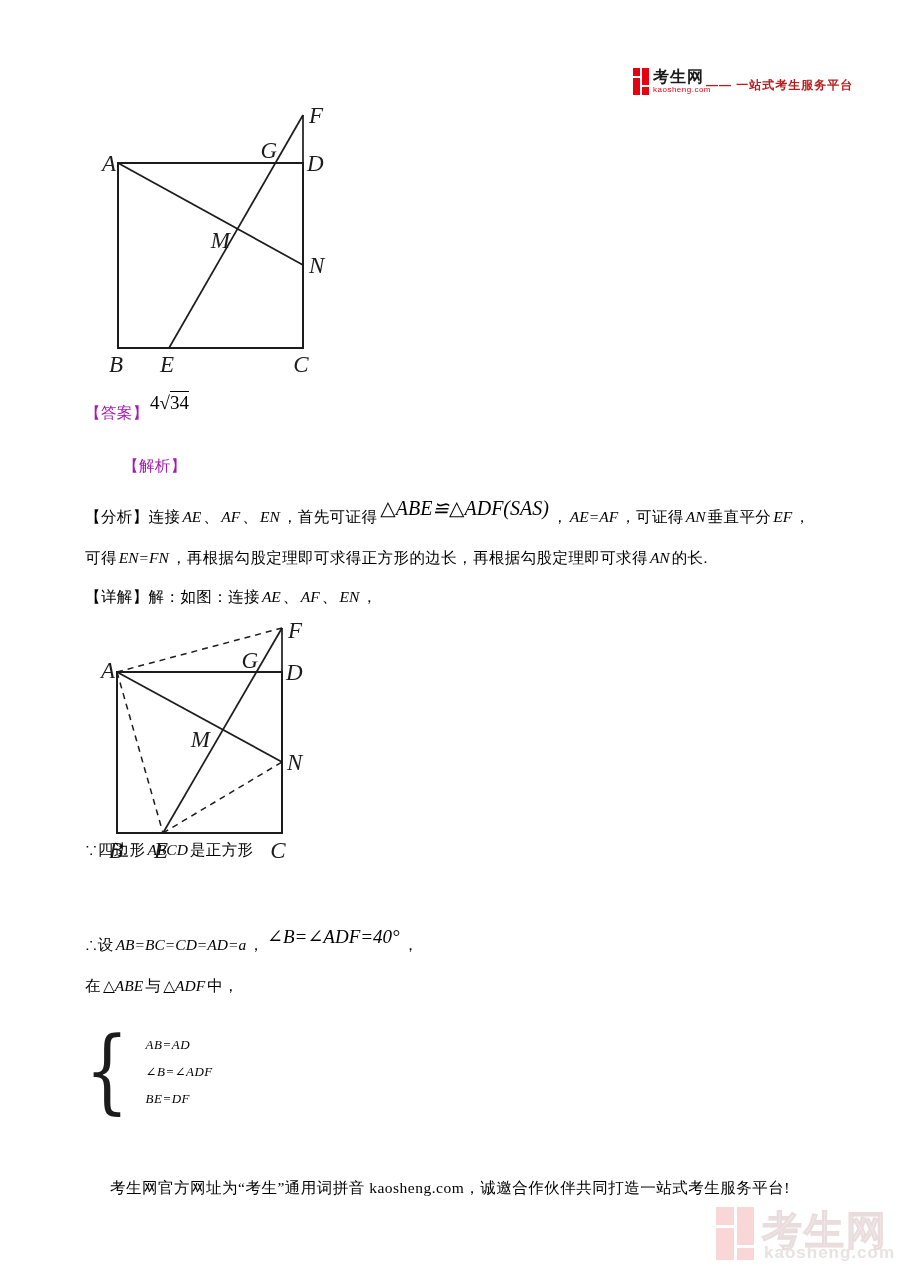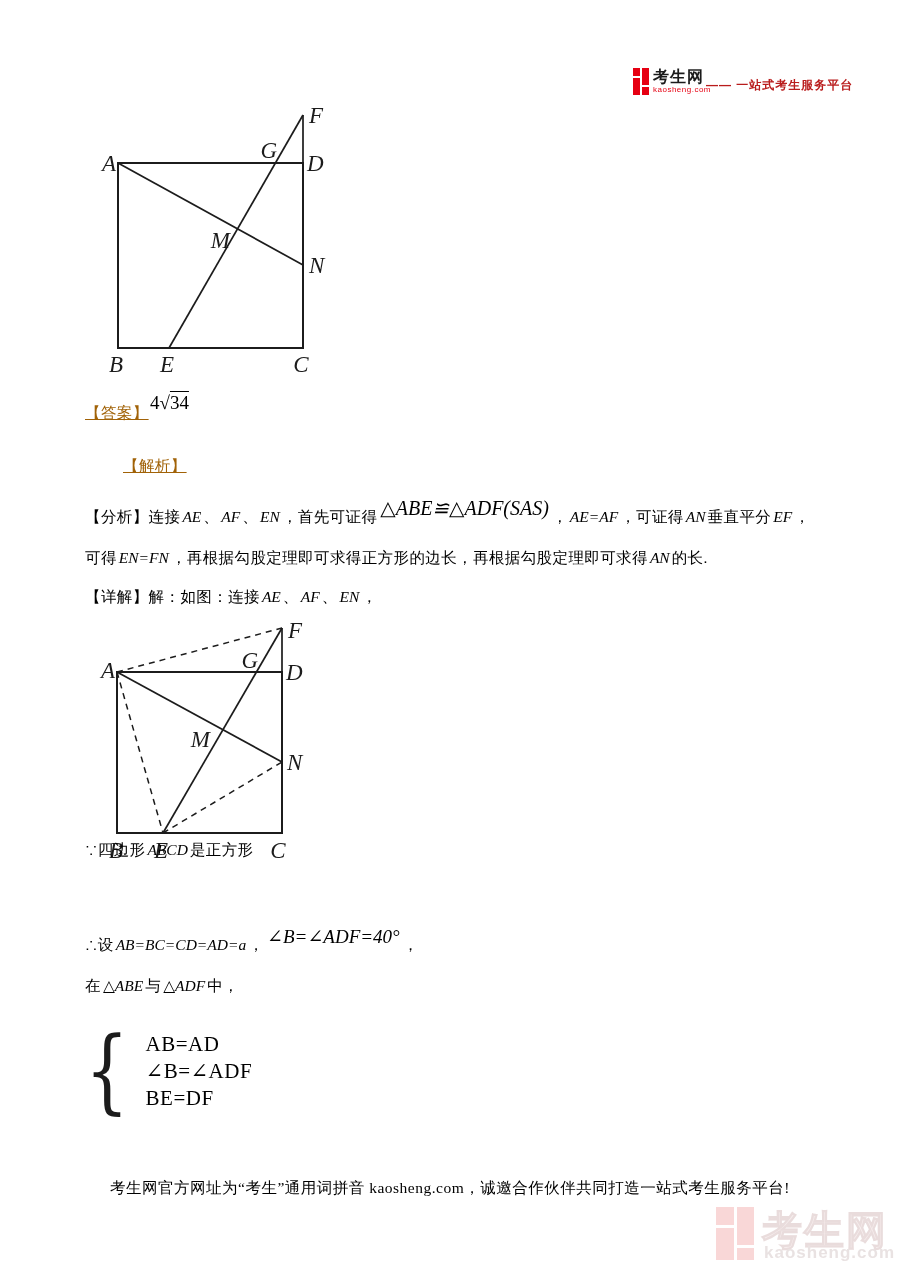--- a/index.html
+++ b/index.html
@@ -14,31 +14,31 @@
   .brand-mark .b1{left:0;top:0;width:7px;height:8px;}
   .brand-mark .b2{left:9px;top:0;width:7px;height:17px;}
   .brand-mark .b3{left:0;top:10px;width:7px;height:17px;}
   .brand-mark .b4{left:9px;top:19px;width:7px;height:8px;}
   .brand-name{position:absolute;left:653px;top:67px;font-size:16px;font-weight:bold;color:#1a1a1a;letter-spacing:1px;font-family:"Liberation Sans",sans-serif;}
   .brand-domain{position:absolute;left:653px;top:85px;font-size:8px;color:#e60012;font-family:"Liberation Sans",sans-serif;letter-spacing:.5px;}
   .brand-tagline{position:absolute;left:706px;top:77px;font-size:12px;font-weight:bold;color:#b91c1c;font-family:"Liberation Sans",sans-serif;letter-spacing:1px;}
   
   svg text{font-family:"Liberation Serif","DejaVu Serif",serif;font-style:italic;font-size:23px;fill:#1c1c1c;}
   
-  .blue{color:#a16207;text-decoration:underline;}
+  .blue{color:#a21caf;}
   .line{position:absolute;left:85px;font-size:15.5px;white-space:nowrap;letter-spacing:.4px;}
   .mi{font-style:italic;font-family:"Liberation Serif","DejaVu Serif",serif;margin:0 2px;letter-spacing:0;}
   .bigmath{font-style:italic;font-size:20px;vertical-align:7px;margin:0 3px;letter-spacing:0;text-align:center;}
   .answer-math{position:absolute;left:150px;top:392px;font-size:19px;letter-spacing:0;}
   .answer-math .rad{text-decoration:overline;margin-top:40px;}
   
   .eqsys{position:absolute;left:85px;top:1028px;display:flex;align-items:center;}
   .brace{font-size:92px;font-weight:100;line-height:86px;font-family:"DejaVu Serif",serif;transform:scaleX(.75);transform-origin:left center;color:#1c1c1c;}
   .eqcol{display:flex;flex-direction:column;margin-left:2px;}
-  .eqcol .eq{font-size:21px;line-height:27px;letter-spacing:.5px;}
+  .eqcol .eq{font-style:italic;font-size:13px;line-height:27px;letter-spacing:.5px;}
   
   .footer{position:absolute;left:0;top:1178px;width:900px;text-align:center;font-size:15.5px;letter-spacing:.5px;}
   
   .wm-mark{position:absolute;left:716px;top:1207px;width:38px;height:53px;}
   .wm-mark .blk{position:absolute;background:#f9d7d7;}
   .wm-mark .b1{left:0;top:0;width:18px;height:18px;}
   .wm-mark .b2{left:21px;top:0;width:17px;height:38px;}
   .wm-mark .b3{left:0;top:21px;width:18px;height:32px;}
   .wm-mark .b4{left:21px;top:41px;width:17px;height:12px;}
   .wm-name{position:absolute;left:762px;top:1203px;font-size:40px;font-weight:bold;color:#f6eded;-webkit-text-stroke:1px #e9dcdc;letter-spacing:2px;font-family:"Liberation Sans",sans-serif;}

